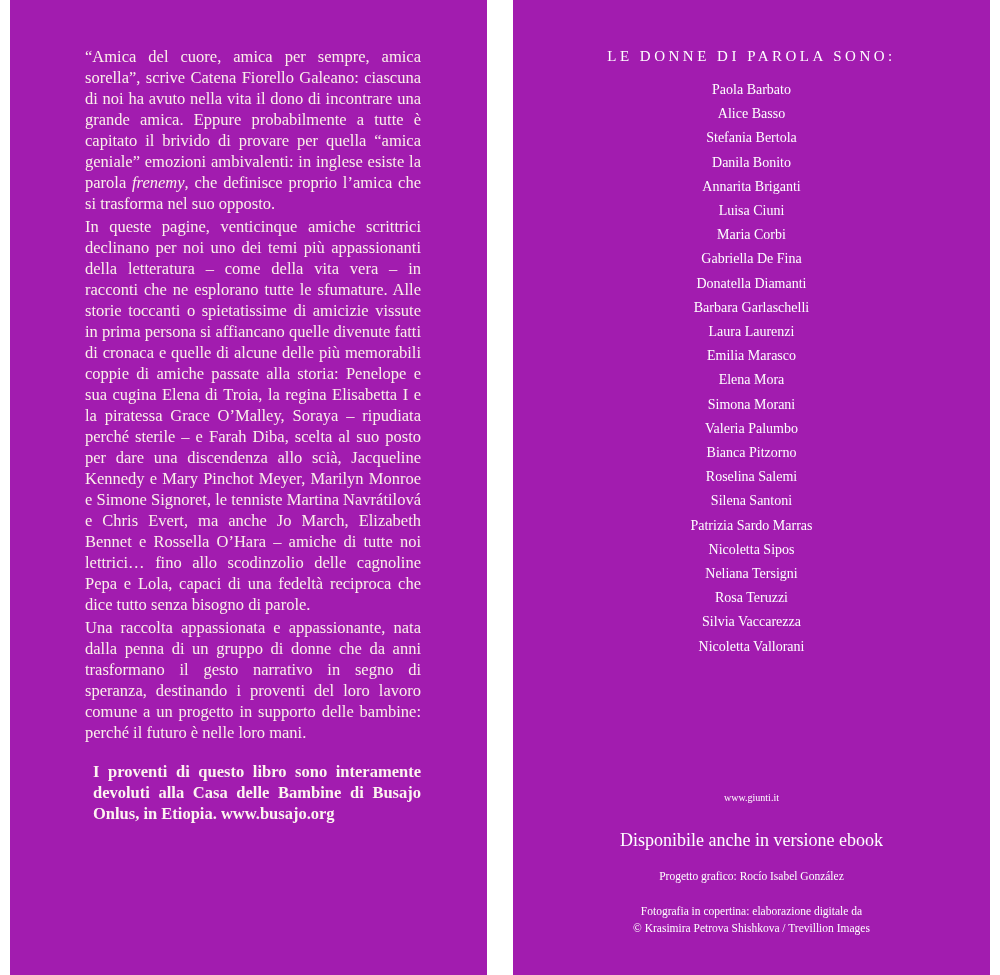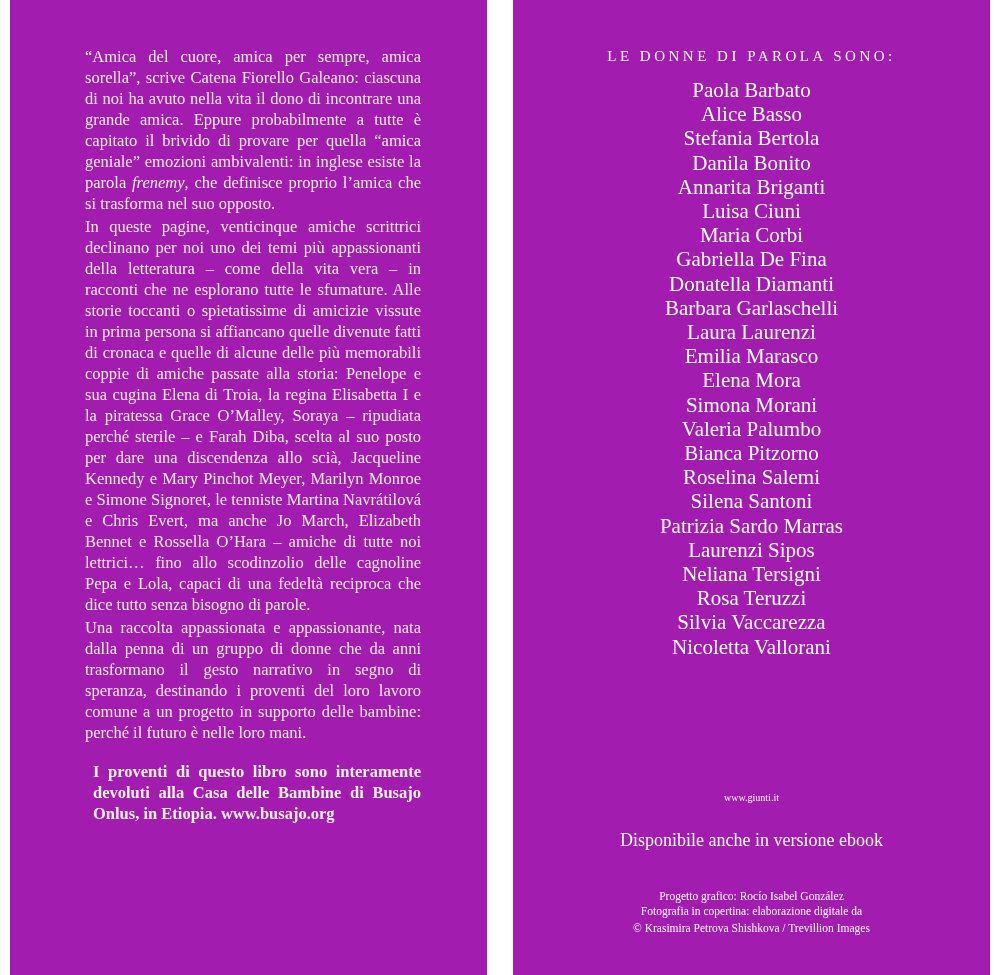--- a/index.html
+++ b/index.html
@@ -50,42 +50,42 @@
   .authors-heading {
     margin-top: 48px;
     font-size: 15px;
     font-weight: normal;
     letter-spacing: 3.5px;
     text-transform: uppercase;
   }
   .authors {
     list-style: none;
     margin-top: 13px;
-    font-size: 21px;
+    font-size: 14px;
     line-height: 24.2px;
   }
   .website {
     position: absolute;
     left: 0; width: 100%;
     top: 792px;
     font-size: 10px;
   }
   .ebook {
     position: absolute;
     left: 0; width: 100%;
     top: 830px;
     font-size: 18px;
   }
   .credit {
     position: absolute;
     left: 0; width: 100%;
     font-size: 11.5px;
     line-height: 17px;
   }
-  .credit.design { top: 888px; }
+  .credit.design { top: 868px; }
   .credit.photo  { top: 903px; }
 </style>
 </head>
 <body>
 
 <div class="page">
 
   <section class="panel left">
     <div class="blurb">
       <p lang="it"><span>“Amica del cuore, amica per sempre, amica sorella”, scrive Catena Fiorello Galeano: ciascuna di noi ha avuto nella vita il dono di incontrare una grande amica. Eppure probabilmente a tutte è capitato il brivido di provare per quella “amica geniale” emozioni ambivalenti: in inglese esiste la parola </span><em>frenemy</em><span>, che definisce proprio l’amica che si trasforma nel suo opposto.</span></p>
@@ -110,21 +110,21 @@
         <li>Barbara Garlaschelli</li>
         <li>Laura Laurenzi</li>
         <li>Emilia Marasco</li>
         <li>Elena Mora</li>
         <li>Simona Morani</li>
         <li>Valeria Palumbo</li>
         <li>Bianca Pitzorno</li>
         <li>Roselina Salemi</li>
         <li>Silena Santoni</li>
         <li>Patrizia Sardo Marras</li>
-        <li>Laurenzi Sipos</li>
+        <li>Nicoletta Sipos</li>
         <li>Neliana Tersigni</li>
         <li>Rosa Teruzzi</li>
         <li>Silvia Vaccarezza</li>
         <li>Nicoletta Vallorani</li>
       </ul>
     <p class="website">www.giunti.it</p>
     <p class="ebook">Disponibile anche in versione ebook</p>
     <p class="credit design">Progetto grafico: Rocío Isabel González</p>
     <p class="credit photo"><span>Fotografia in copertina: elaborazione digitale da</span><br><span>© Krasimira Petrova Shishkova / Trevillion Images</span></p>
   </section>

